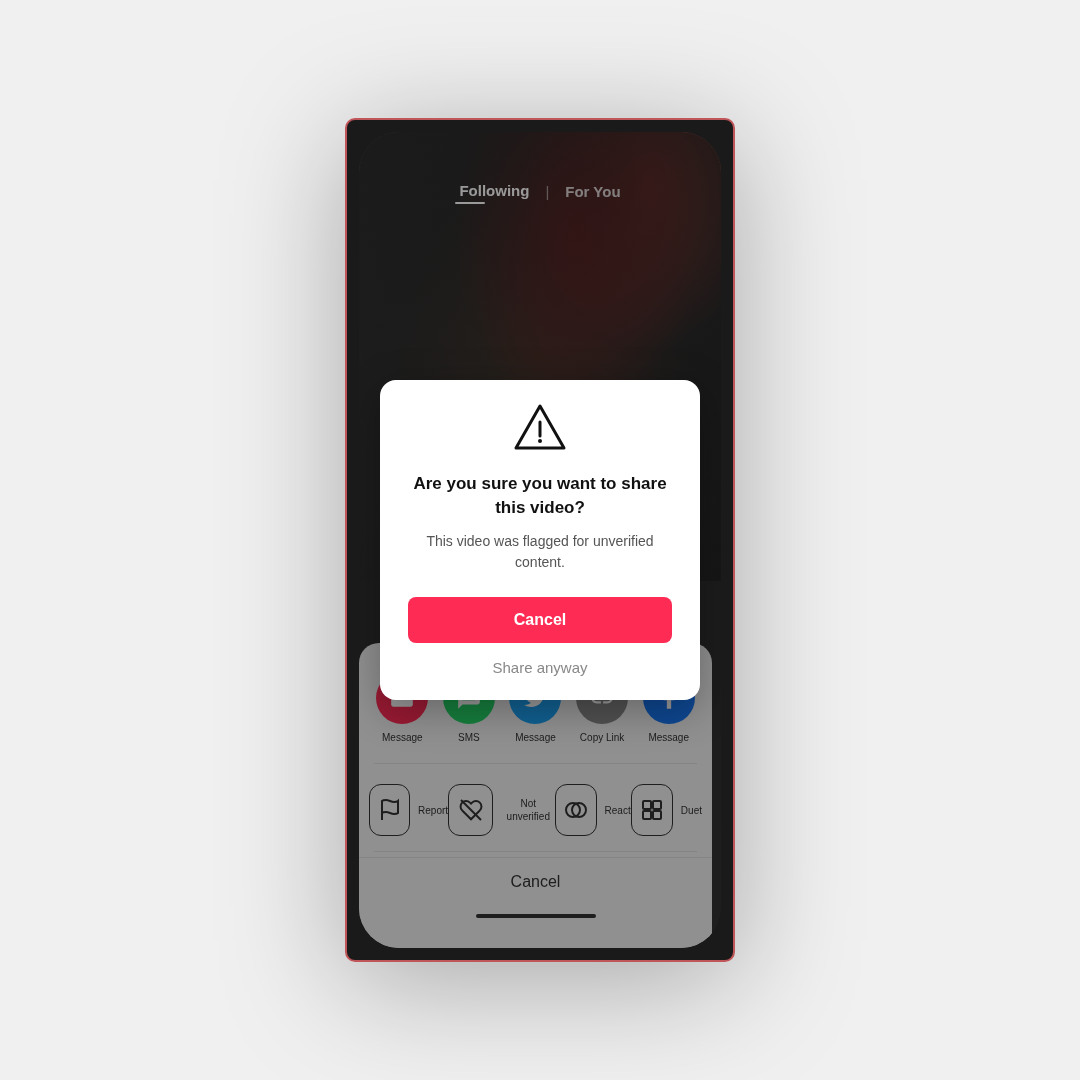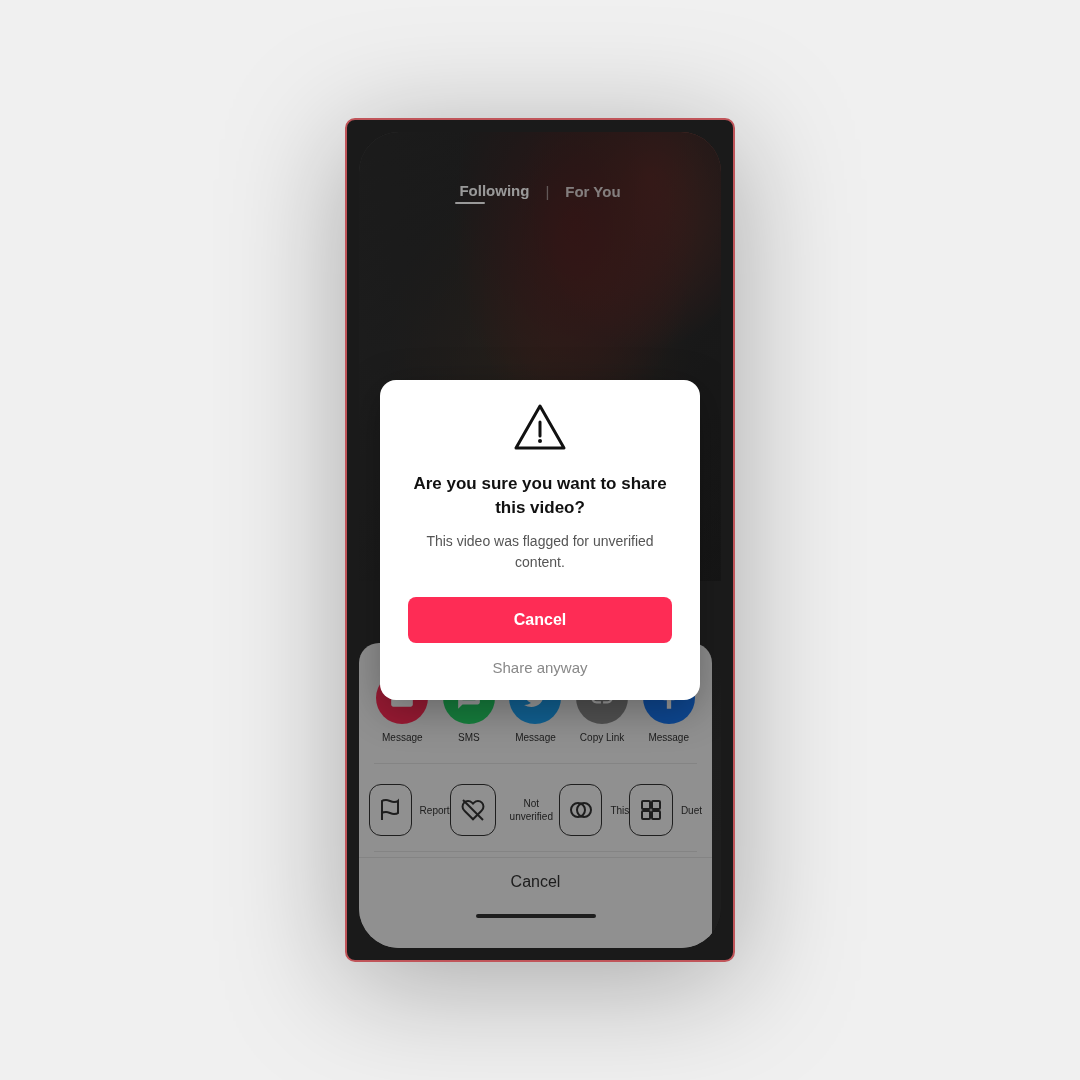--- a/index.html
+++ b/index.html
@@ -382,21 +382,21 @@
             <span class="action-label">Not
 unverified</span>
           </div>
           <div class="action-item">
             <div class="action-icon-box">
               <svg width="24" height="24" viewBox="0 0 24 24" fill="none" stroke="#333" stroke-width="2">
                 <circle cx="9" cy="12" r="7"></circle>
                 <circle cx="15" cy="12" r="7"></circle>
               </svg>
             </div>
-            <span class="action-label">This</span>
+            <span class="action-label">React</span>
           </div>
           <div class="action-item">
             <div class="action-icon-box">
               <svg width="24" height="24" viewBox="0 0 24 24" fill="none" stroke="#333" stroke-width="2">
                 <rect x="3" y="3" width="8" height="8" rx="1"></rect>
                 <rect x="13" y="3" width="8" height="8" rx="1"></rect>
                 <rect x="3" y="13" width="8" height="8" rx="1"></rect>
                 <rect x="13" y="13" width="8" height="8" rx="1"></rect>
               </svg>
             </div>

